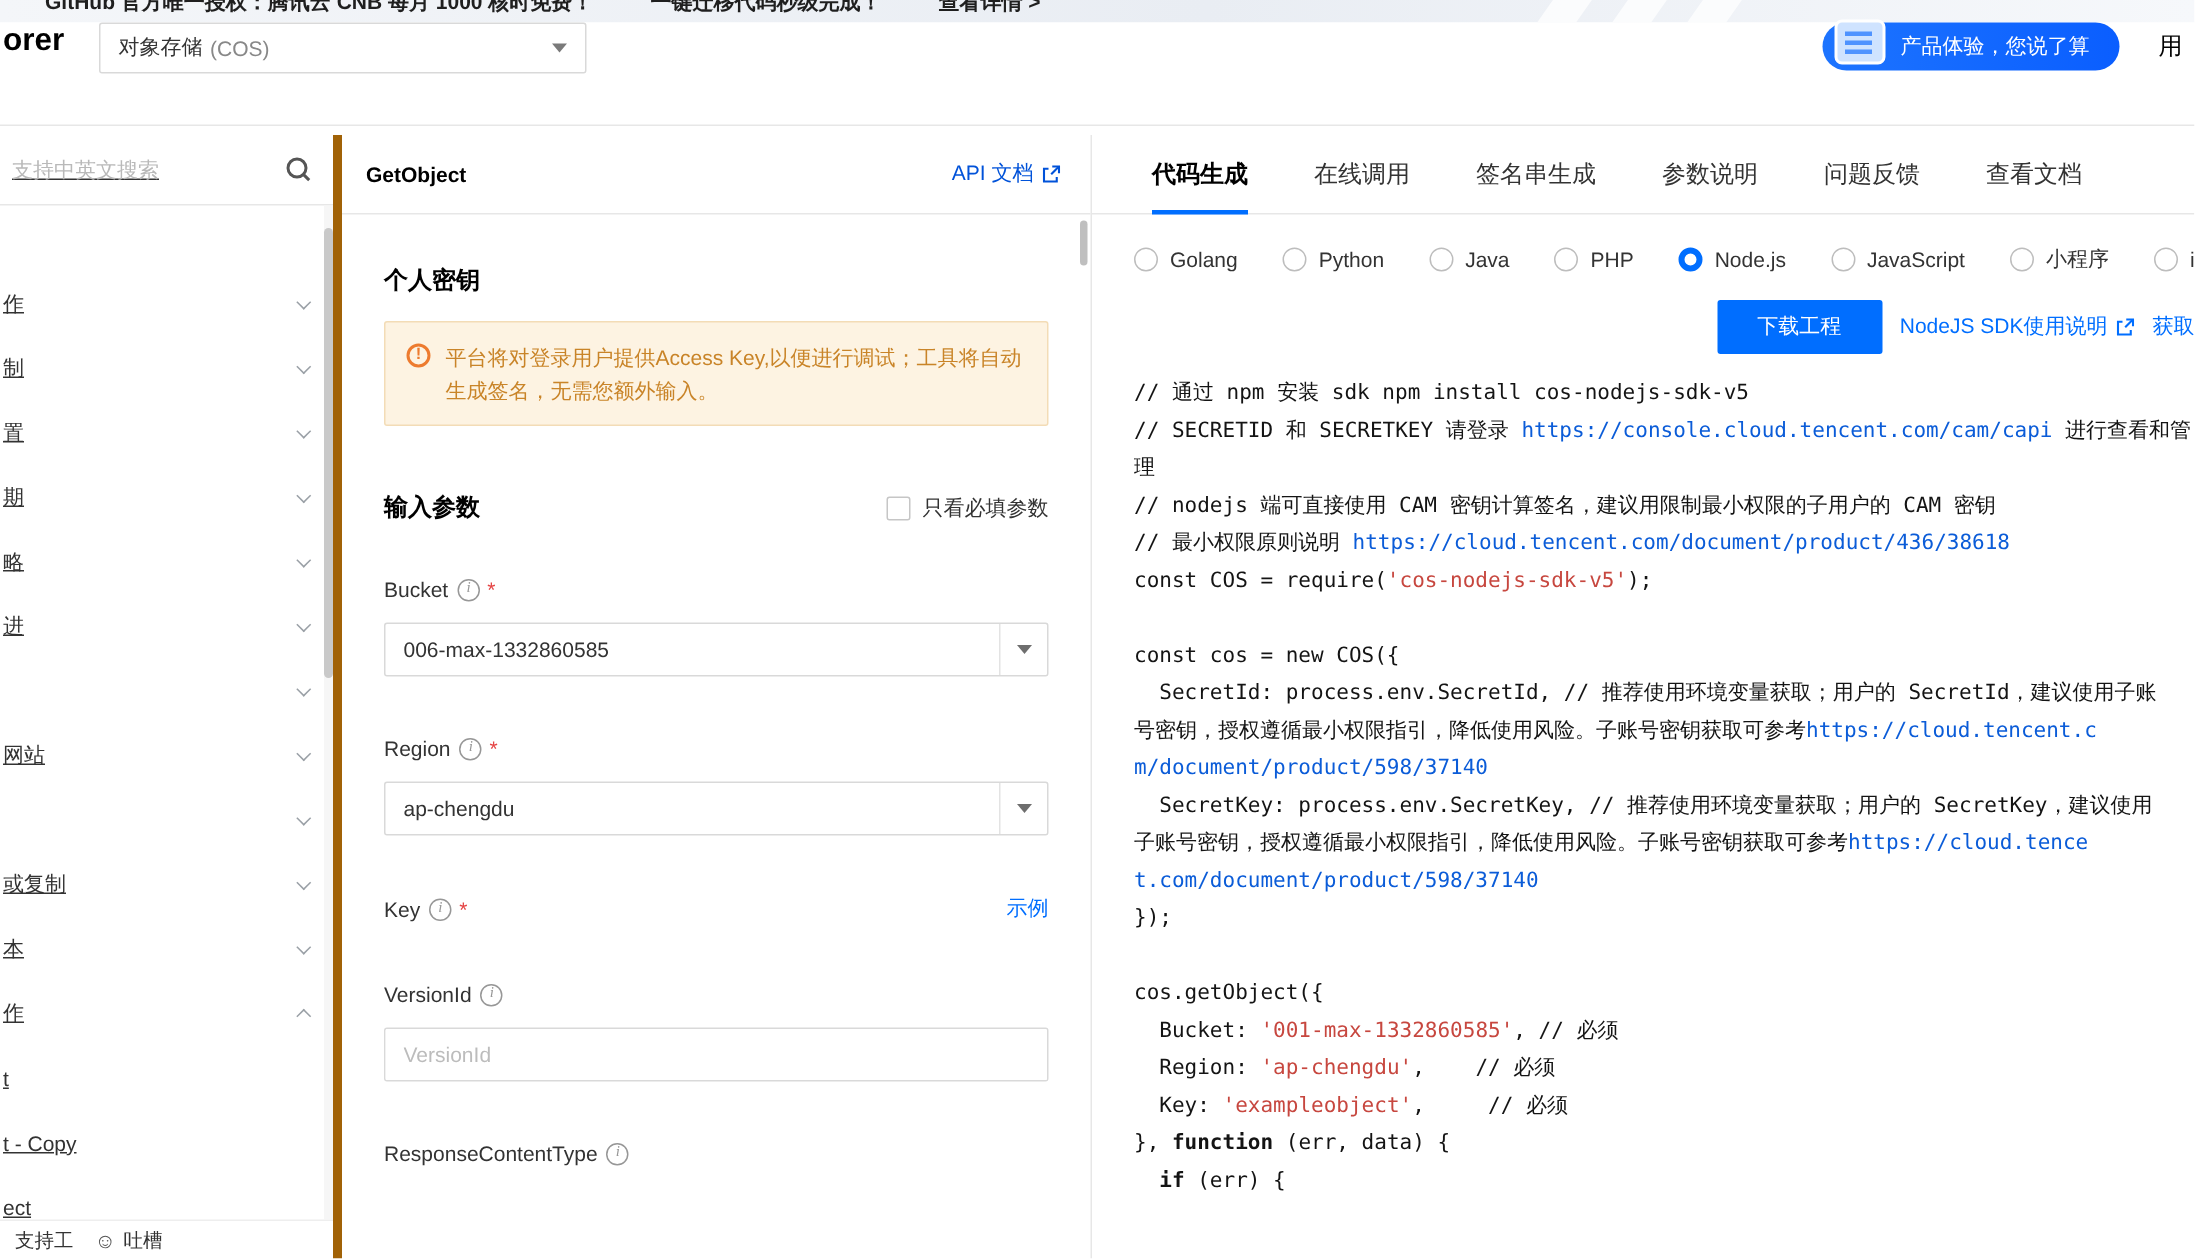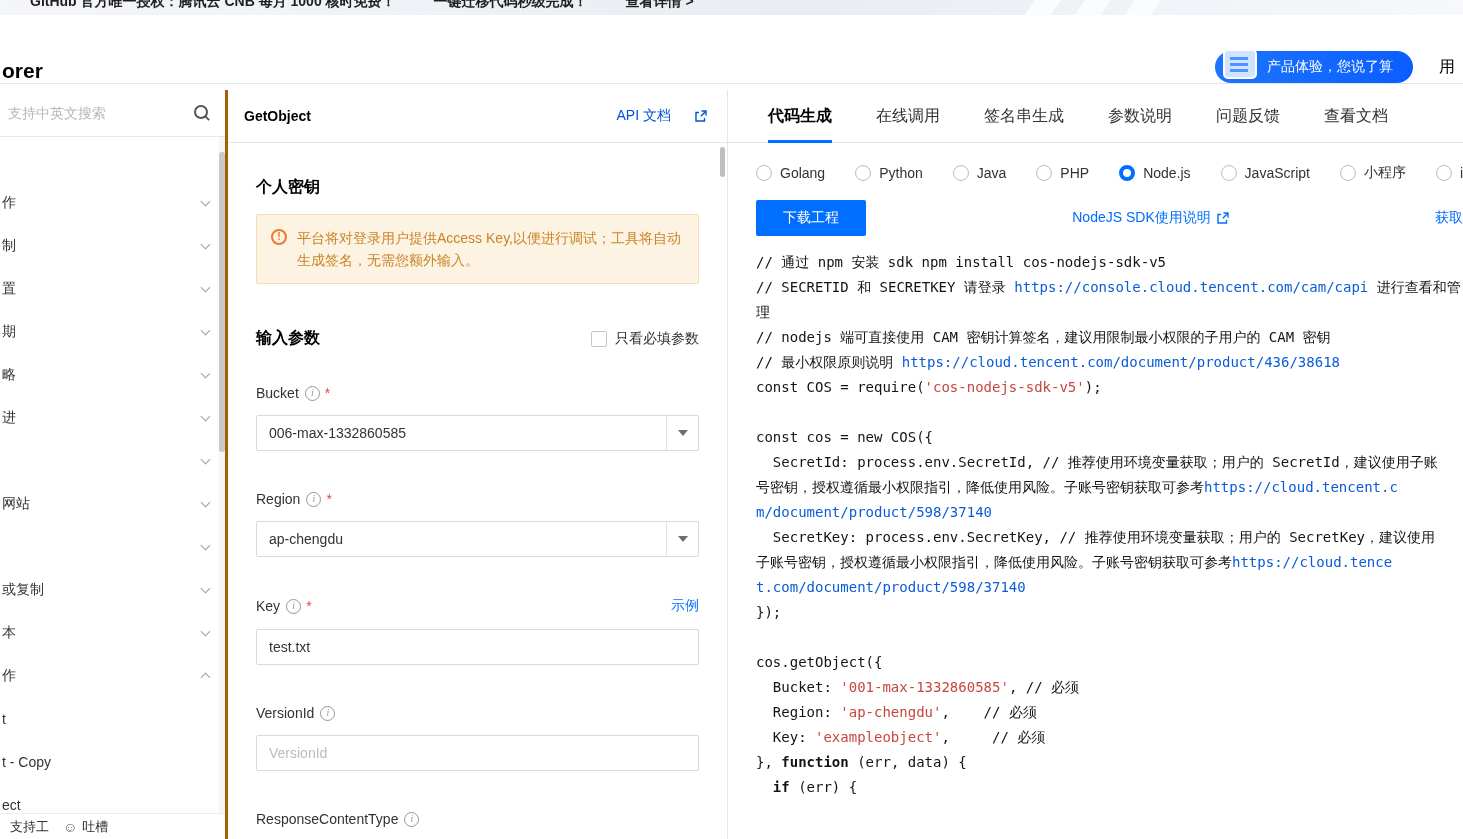--- a/index.html
+++ b/index.html
@@ -14,41 +14,41 @@
   
   .banner{position:absolute;top:0;left:0;width:1463px;height:15px;overflow:hidden;
           background:linear-gradient(90deg,#f4f6f9 0%,#e9edf3 55%,#f6f8fb 100%);}
   .banner-inner{position:absolute;top:-7px;left:30px;white-space:nowrap;font-size:14px;color:#1f1f1f;font-weight:bold;}
   .banner-inner .gap{display:inline-block;width:38px;}
   .banner-link{color:#1f1f1f;}
   .stripe{position:absolute;top:0;height:15px;width:26px;background:rgba(255,255,255,.75);transform:skewX(-35deg);}
 
   
   .header{position:absolute;top:15px;left:0;width:1463px;height:69px;background:#fff;
-          border-bottom:1px solid #e7e7e7;display:flex;align-items:flex-end;}
+          border-bottom:1px solid #e7e7e7;display:flex;align-items:flex-start;}
   .logo{font-size:21px;font-weight:bold;color:#000;width:52px;padding-left:2px;}
   .product-select{margin-left:14px;width:325px;height:34px;border:1px solid #d9d9d9;border-radius:2px;
                   display:flex;align-items:center;padding:0 12px;font-size:14px;background:#fff;cursor:pointer;}
   .product-suffix{color:#888;margin-left:5px;}
   .caret{margin-left:auto;width:0;height:0;border-left:5px solid transparent;border-right:5px solid transparent;border-top:6px solid #7a7a7a;}
   .header-right{margin-left:auto;display:flex;align-items:center;gap:26px;padding-right:8px;}
   .pill{position:relative;height:32px;border-radius:17px;color:#fff;font-size:14px;
         background:linear-gradient(90deg,#1d74ff,#0a5eff);display:flex;align-items:center;
         padding:0 20px 0 52px;cursor:pointer;}
   .pill-icon{position:absolute;left:8px;top:-2px;width:34px;height:30px;background:#cfe3ff;
              border:2px solid #fff;border-radius:5px;}
   .pill-icon::before{content:'';position:absolute;left:5px;top:6px;width:18px;height:3px;background:#4f93ff;
                      box-shadow:0 6px 0 #4f93ff,0 12px 0 #4f93ff;}
   .header-user{font-size:16px;color:#000;}
 
   
   .content{position:absolute;top:90px;left:0;width:1463px;height:749px;display:flex;}
 
   
-  .sidebar{width:228px;border-right:3px solid #a16207;position:relative;background:#fff;flex:none;overflow:hidden;}
+  .sidebar{width:228px;border-right:6px solid #a16207;position:relative;background:#fff;flex:none;overflow:hidden;text-decoration:underline;}
   .search-row{height:47px;border-bottom:1px solid #e7e7e7;display:flex;align-items:center;padding:0 14px 0 8px;}
   .search-input{flex:1;border:none;outline:none;font-size:14px;font-family:inherit;color:#333;}
   .search-input::placeholder{color:#b9b9b9;}
   .search-icon{width:17px;height:17px;position:relative;flex:none;cursor:pointer;}
   .search-icon::before{content:'';position:absolute;left:0;top:0;width:10px;height:10px;border:2px solid #555;border-radius:50%;}
   .search-icon::after{content:'';position:absolute;left:11.5px;top:10px;width:2px;height:6px;background:#555;transform:rotate(-45deg);}
   .side-list{margin-top:44px;}
   .side-item{height:43px;display:flex;align-items:center;padding:0 10px 0 2px;font-size:14px;color:#333;cursor:pointer;}
   .chev{width:7px;height:7px;border-right:1.5px solid #9aa0a6;border-bottom:1.5px solid #9aa0a6;margin-left:auto;margin-right:6px;}
   .chev.down{transform:rotate(45deg);margin-top:-3px;}
@@ -56,21 +56,21 @@
   .side-footer{position:absolute;left:0;bottom:0;width:228px;height:26px;background:#fff;border-top:1px solid #eee;
                display:flex;align-items:center;gap:14px;padding:0 10px;font-size:13px;color:#333;}
   .smiley::before{content:'☺';font-size:14px;color:#555;}
   .s-track{position:absolute;top:47px;right:0;bottom:26px;width:6px;background:#f6f6f6;}
   .s-thumb{position:absolute;top:15px;right:0;width:6px;height:300px;background:#c9c9c9;border-radius:3px;}
 
   
   .middle{width:500px;border-right:1px solid #e7e7e7;position:relative;background:#fff;flex:none;}
   .m-header{height:53px;border-bottom:1px solid #e7e7e7;display:flex;align-items:center;padding:0 20px 0 16px;}
   .m-title{font-size:14px;font-weight:bold;color:#000;}
-  .api-doc{margin-left:auto;color:var(--link);font-size:14px;display:flex;align-items:center;gap:23px;cursor:pointer;}
+  .api-doc{margin-left:auto;color:var(--link);font-size:14px;display:flex;align-items:center;gap:5px;cursor:pointer;}
   .m-scroll-thumb{position:absolute;top:57px;right:2px;width:5px;height:30px;background:#bfbfbf;border-radius:3px;}
   .m-body{height:696px;padding:20px 28px 0;overflow:hidden;position:relative;}
   .sec-title{font-size:16px;font-weight:bold;color:#000;}
   .sec-key{margin-top:14px;}
   .warning{margin-top:16px;background:var(--warning_bg);border:1px solid var(--warning_border);border-radius:2px;
            padding:12px 14px;display:flex;gap:10px;font-size:14px;line-height:22px;color:var(--warning_text);}
   .warn-icon{flex:0 0 16px;width:16px;height:16px;border:2px solid #ed7b2f;border-radius:50%;position:relative;margin-top:2px;}
   .warn-icon::before{content:'!';position:absolute;left:50%;top:50%;transform:translate(-50%,-54%);
                      font-size:11px;font-weight:bold;color:#ed7b2f;}
   .params-row{margin-top:44px;display:flex;align-items:center;}
@@ -96,21 +96,21 @@
   .rightpanel{flex:1;position:relative;background:#fff;overflow:hidden;}
   .tab-bar{height:53px;border-bottom:1px solid #e7e7e7;display:flex;align-items:stretch;padding-left:40px;gap:44px;}
   .tab{display:flex;align-items:center;font-size:16px;color:#333;position:relative;cursor:pointer;white-space:nowrap;}
   .tab.active{font-weight:bold;color:#000;}
   .tab.active::after{content:'';position:absolute;left:0;right:0;bottom:-1px;height:3px;background:var(--accent);}
   .r-body{padding:14px 0 0 28px;}
   .radio-row{display:flex;align-items:center;gap:30px;margin-top:7px;white-space:nowrap;}
   .radio{display:flex;align-items:center;gap:8px;font-size:14px;color:#333;cursor:pointer;text-align:center;}
   .radio-circle{width:16px;height:16px;border-radius:50%;border:1px solid #bdbdbd;background:#fff;flex:none;}
   .radio.checked .radio-circle{border:4.5px solid var(--accent);}
-  .actions{display:flex;align-items:center;justify-content:space-between;gap:12px;margin-top:18px;}
+  .actions{display:flex;align-items:center;justify-content:flex-end;gap:12px;margin-top:18px;}
   .btn-primary{width:110px;height:36px;background:var(--accent);color:#fff;font-size:14px;border-radius:2px;
                display:flex;align-items:center;justify-content:center;cursor:pointer;}
   .sdk-link,.get-link{color:var(--accent);font-size:14px;display:flex;align-items:center;gap:5px;cursor:pointer;white-space:nowrap;}
   .code{margin-top:14px;font-family:"DejaVu Sans Mono",monospace;font-size:14px;color:#141414;}
   .code-line{height:25px;line-height:25px;white-space:pre;overflow:hidden;}
   .code .url{color:var(--url);}
   .code .str{color:var(--string);}
   .code .kw{font-weight:bold;}
   .ext-icon{flex:none;}
 </style>
@@ -121,20 +121,25 @@
   <div class="banner-inner">
     <span>GitHub 官方唯一授权：腾讯云 CNB 每月 1000 核时免费！</span><span class="gap"></span><span>一键迁移代码秒级完成！</span><span class="gap"></span><a class="banner-link">查看详情 &gt;</a>
   </div>
   <div class="stripe" style="left:1030px"></div>
   <div class="stripe" style="left:1080px"></div>
   <div class="stripe" style="left:1130px"></div>
 </div>
 
 <div class="header">
   <div class="logo">orer</div>
+  <div class="product-select">
+    <span>对象存储</span>
+    <span class="product-suffix">(COS)</span>
+    <span class="caret"></span>
+  </div>
   <div class="header-right">
     <div class="pill">
       <span class="pill-icon"></span>
       <span>产品体验，您说了算</span>
     </div>
     <span class="header-user">用</span>
   </div>
 </div>
 
 <div class="content">
@@ -272,23 +277,20 @@
             </span>
         </div>
       </div>
 
       <div class="field">
         <div class="f-label-row">
           <span>Key</span>
           <span class="info-icon"></span>
           <span class="req">*</span>
           <a class="example-link">示例</a>
-        </div>
-        <div class="f-control">
-          <input class="text-input" value="test.txt" style="">
         </div>
       </div>
 
       <div class="field">
         <div class="f-label-row">
           <span>VersionId</span>
           <span class="info-icon"></span>
         </div>
         <div class="f-control">
           <input class="text-input" placeholder="VersionId" style="">

